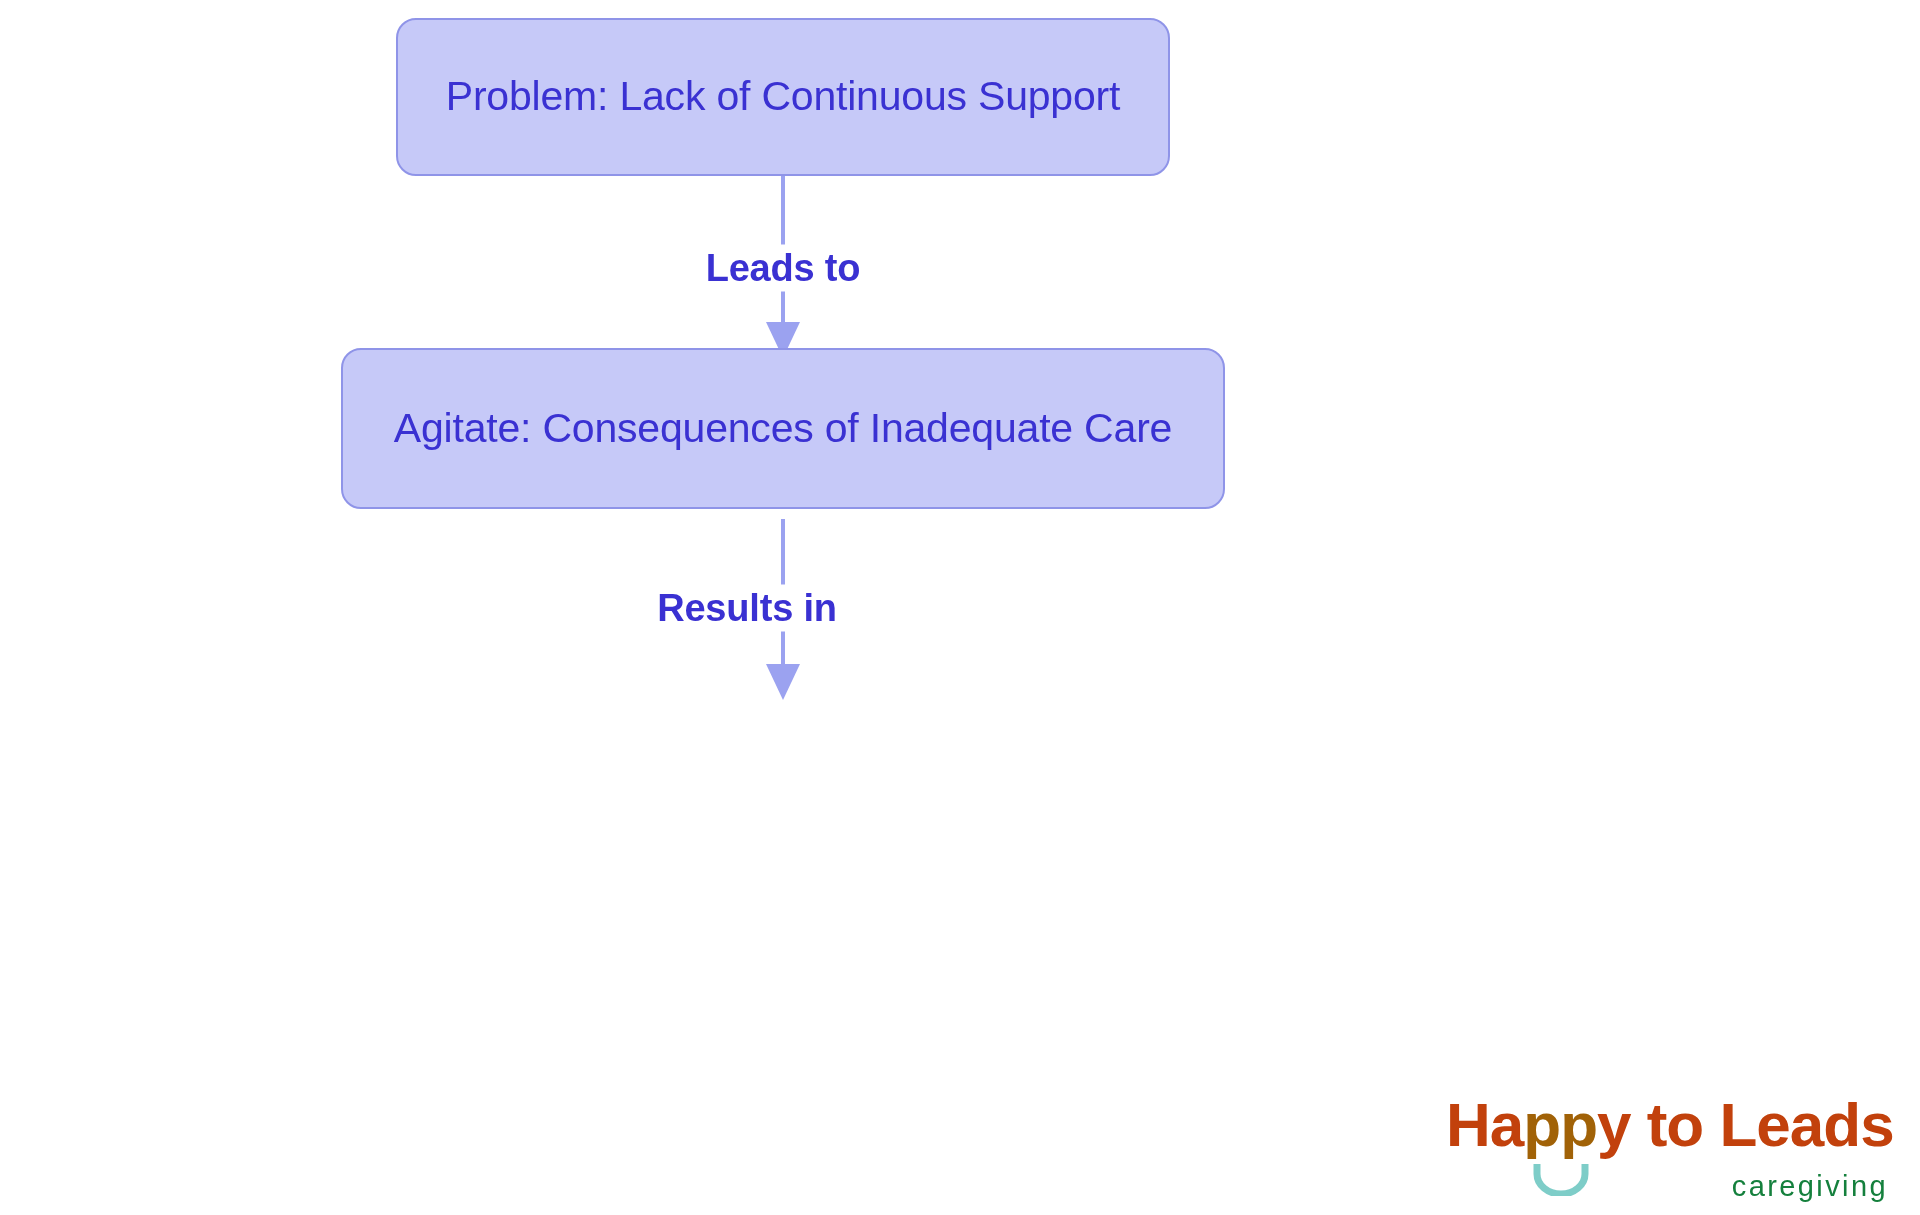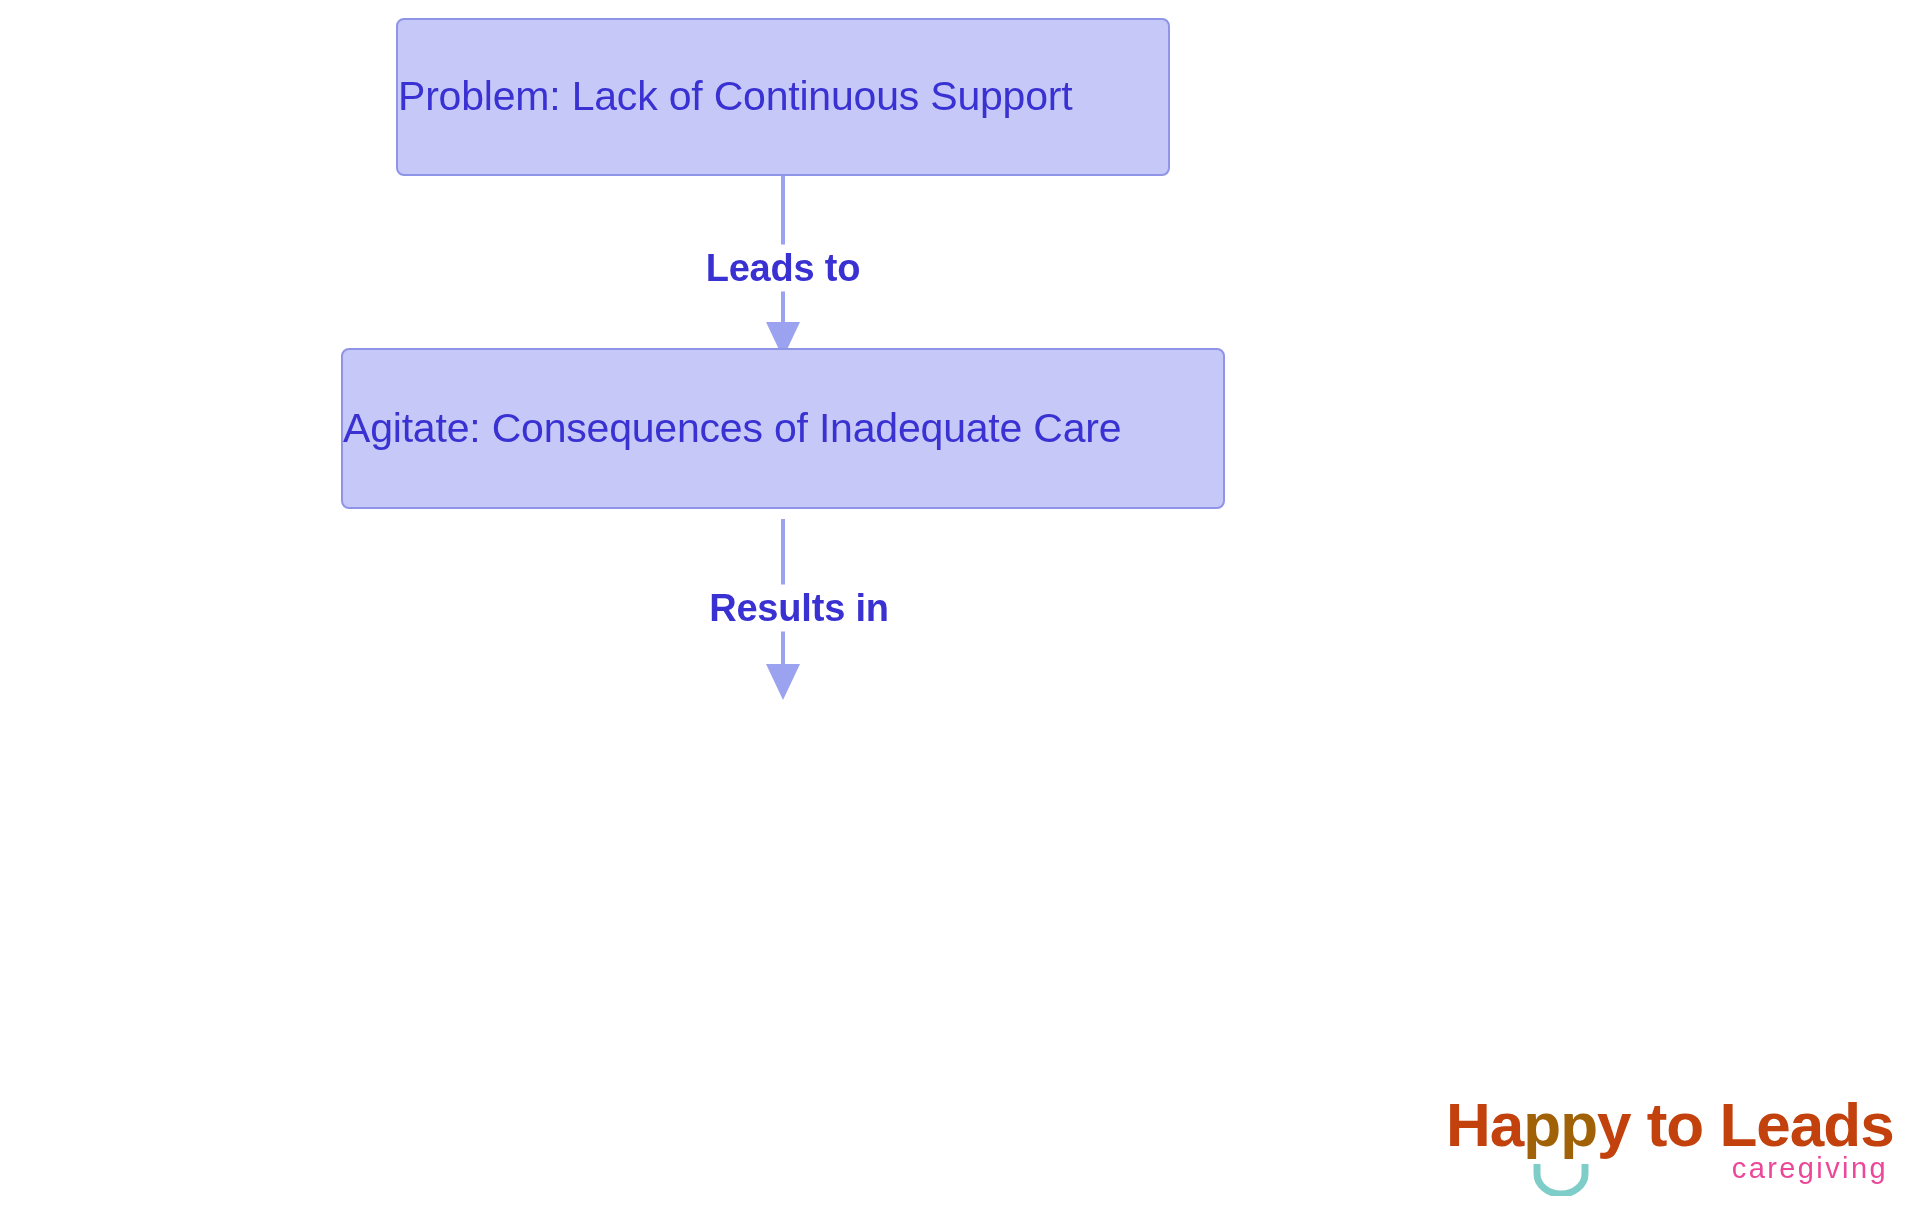--- a/index.html
+++ b/index.html
@@ -19,24 +19,24 @@
     height: 1215px;
     background: #ffffff;
   }
 
   
   .node {
     position: absolute;
     box-sizing: border-box;
     background: #c6c9f8;
     border: 2px solid #8f94e8;
-    border-radius: 8px;
+    border-radius: 20px;
     display: flex;
     align-items: center;
-    justify-content: flex-start;
+    justify-content: center;
     text-align: center;
   }
   .node-label {
     color: #3a31d2;
     font-size: 41px;
     font-weight: 400;
     letter-spacing: -0.2px;
     line-height: 1.15;
     white-space: nowrap;
   }
@@ -55,21 +55,21 @@
     color: #3a31d2;
     font-size: 38px;
     font-weight: 700;
     letter-spacing: -0.2px;
     background: #ffffff;
     padding: 2px 10px;
     white-space: nowrap;
     transform: translate(-50%, -50%);
   }
   #edge-label-1 { left: 783px; top: 268px; }
-  #edge-label-2 { left: 799px; top: 608px; }
+  #edge-label-2 { left: 747px; top: 608px; }
 
   
   #logo {
     position: absolute;
     left: 1446px;
     top: 1094px;
     width: 446px;
     height: 108px;
   }
   .logo-wordmark {
@@ -80,25 +80,25 @@
     font-weight: bold;
     letter-spacing: -1px;
     line-height: 1;
     white-space: nowrap;
   }
   .logo-coral { color: #c2410c; }
   .logo-teal  { color: #a16207; }
   .logo-sub {
     position: absolute;
     right: 4px;
-    top: 58px;
+    top: 76px;
     font-size: 29px;
     font-weight: 400;
     letter-spacing: 2.4px;
-    color: #ec4899;
+    color: #15803d;
     white-space: nowrap;
   }
   #logo-smile {
     position: absolute;
     left: 86px;
     top: 68px;
   }
 </style>
 </head>
 <body>

